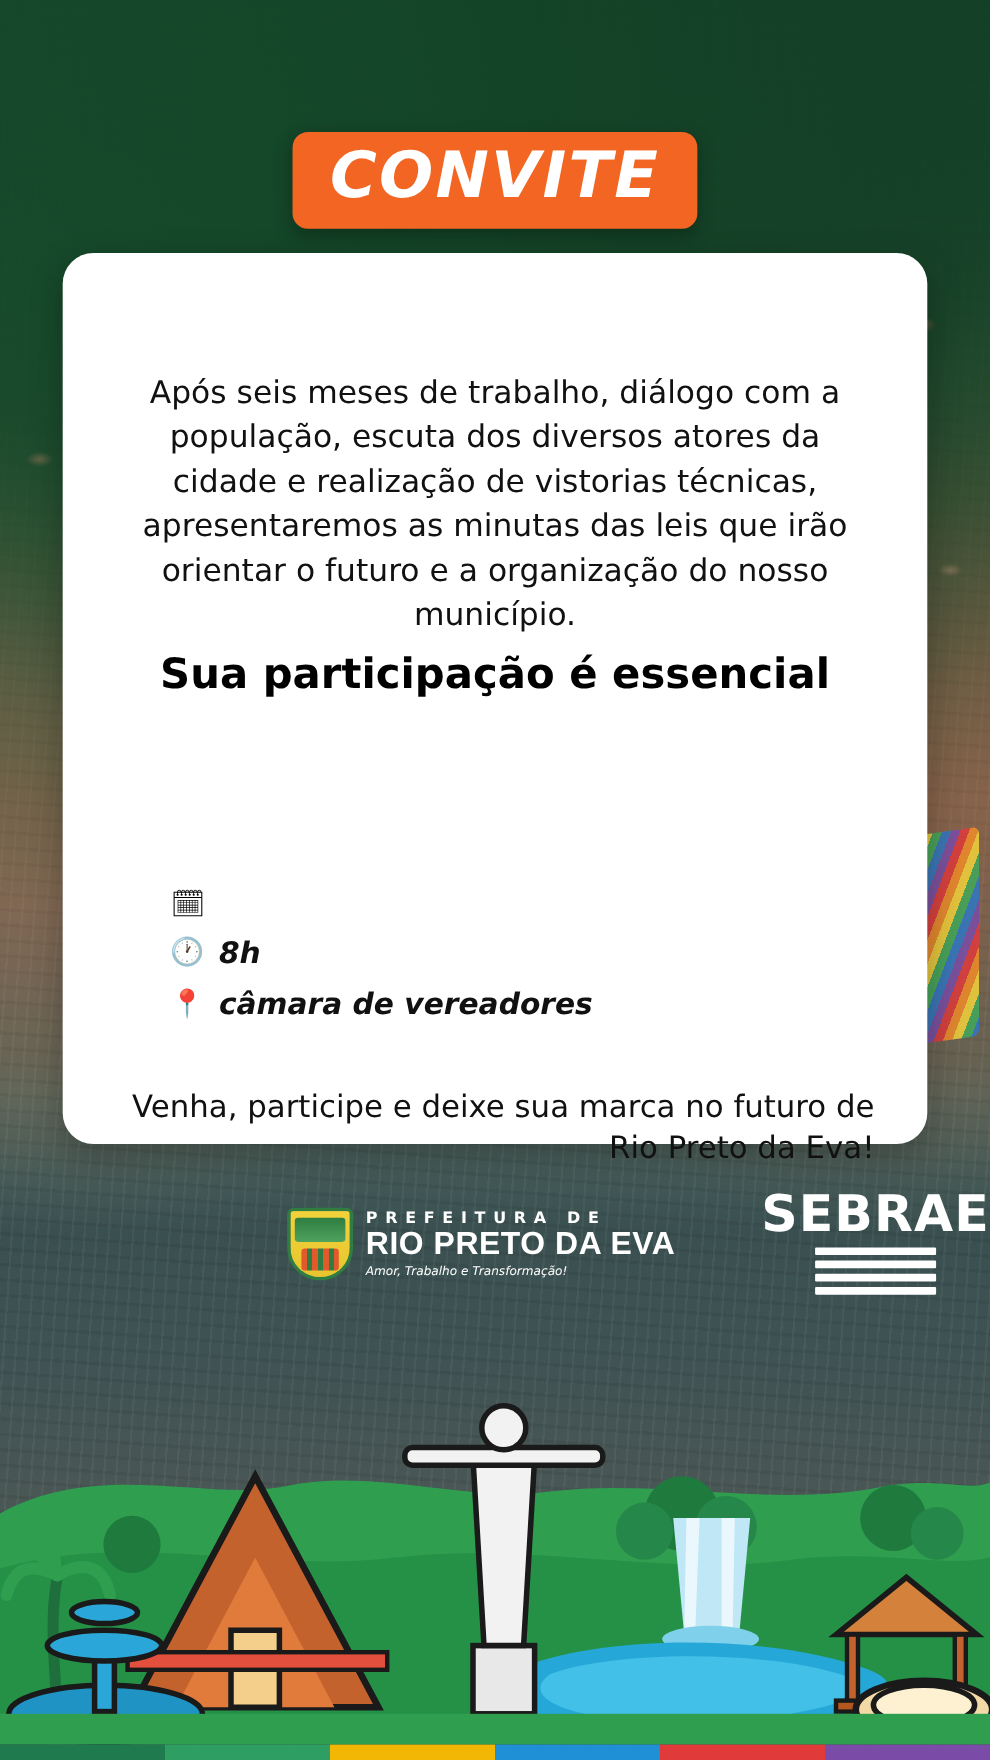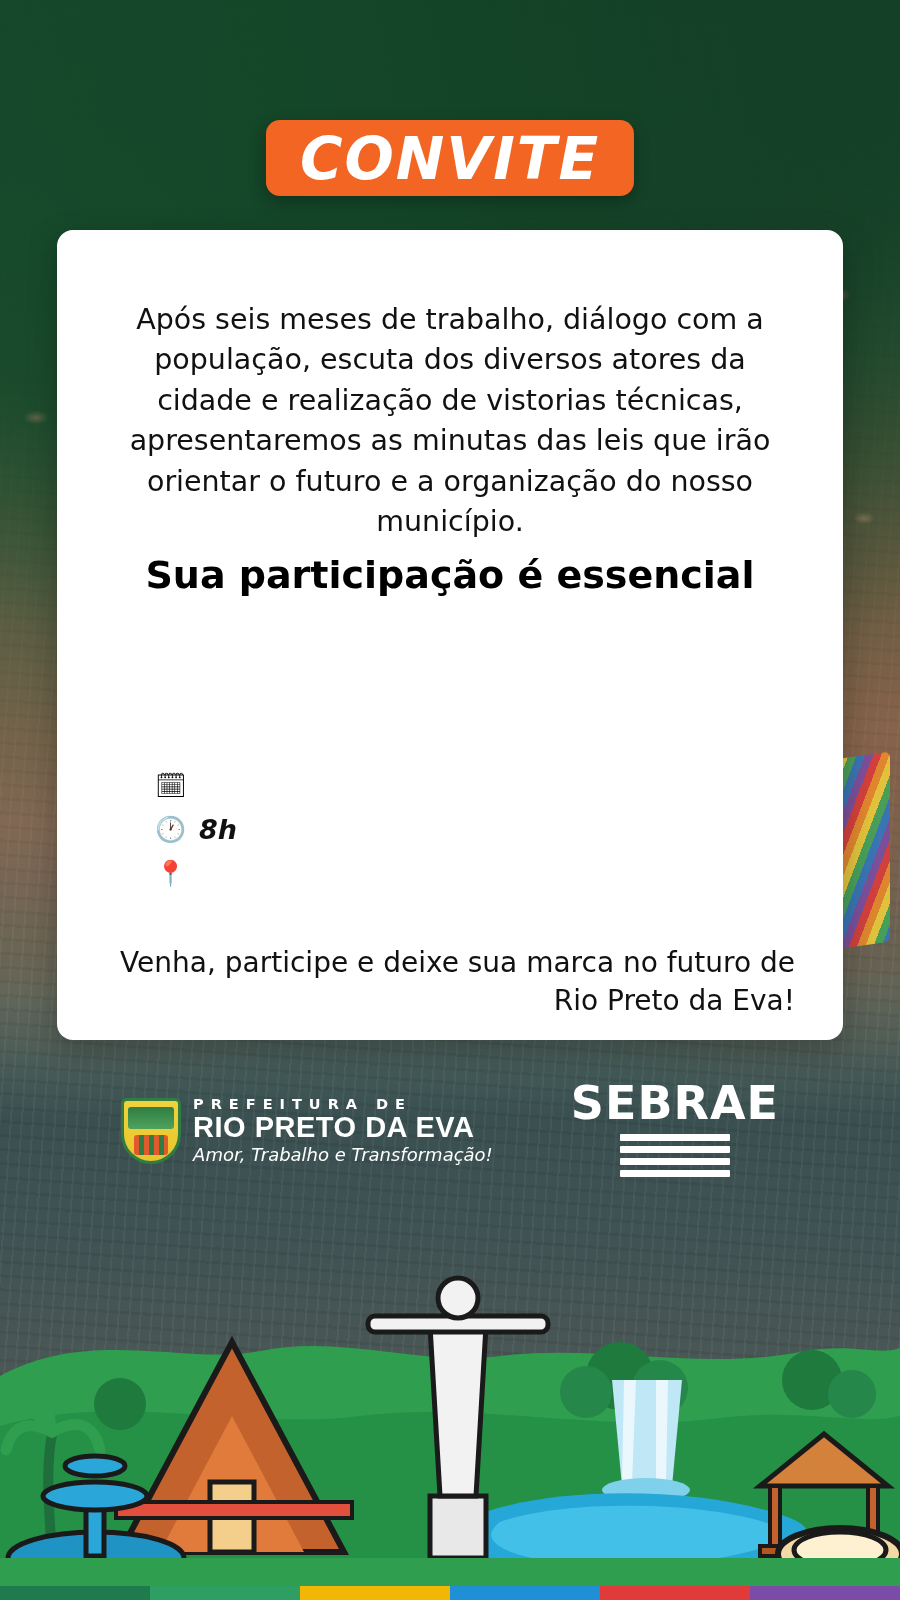--- a/index.html
+++ b/index.html
@@ -66,21 +66,21 @@
   }
 
   
   .convite {
     position: absolute;
     top: 120px;
     left: 50%;
     transform: translateX(-50%);
     background: #f26522;
     border-radius: 14px;
-    padding: 10px 34px 8px 34px;
+    padding: 10px 34px 20px 34px;
     box-shadow: 0 6px 16px rgba(0,0,0,.28);
   }
   .convite span {
     display:block;
     color:#fff;
     font-weight: 800;
     font-style: italic;
     font-size: 58px;
     letter-spacing: 2px;
     line-height: 1;
@@ -88,23 +88,23 @@
   }
 
   
   .card {
     position: absolute;
     left: 57px;
     top: 230px;
     width: 786px;
     height: 810px;
     background: #ffffff;
-    border-radius: 16px;
+    border-radius: 28px;
     box-shadow: 0 10px 30px rgba(0,0,0,.25);
-    padding: 70px 48px 40px 48px;
+    padding: 107px 48px 40px 48px;
   }
 
   .intro {
     text-align: center;
     font-size: 28.5px;
     line-height: 1.42;
     color: #111;
     font-weight: 500;
     font-family: "DejaVu Sans", sans-serif;
   }
@@ -144,21 +144,21 @@
     font-family: "DejaVu Sans", sans-serif;
   }
 
   
   .logos {
     position: absolute;
     top: 1080px;
     left: 0;
     width: 100%;
     display: flex;
-    justify-content: center;
+    justify-content: flex-end;
     align-items: center;
     gap: 78px;
   }
   .logo-pref { display:flex; align-items:center; gap:12px; }
   .crest {
     width: 60px; height: 66px;
     border-radius: 6px 6px 30px 30px;
     background: linear-gradient(#f2d23a, #e7c52f);
     border: 3px solid #2f7d42;
     position: relative;
@@ -179,21 +179,21 @@
   .pref-text { color:#fff; line-height:1.05; }
   .pref-top {
     font-size: 14.5px; letter-spacing: 7px; font-weight: 700;
     font-family: "DejaVu Sans", sans-serif;
   }
   .pref-main {
     font-size: 29px; font-weight: 800; letter-spacing: .5px;
     font-family: Liberation Sans, sans-serif;
   }
   .pref-sub {
-    font-size: 18px; font-style: italic; margin-top: 3px;
+    font-size: 11px; font-style: italic; margin-top: 3px;
     font-family: "DejaVu Sans", sans-serif;
   }
   .logo-sebrae { display:flex; flex-direction:column; align-items:center; }
   .sebrae-word {
     color:#fff; font-size: 46px; font-weight: 800; letter-spacing: 1px;
     font-family: "DejaVu Sans", sans-serif; line-height:1;
   }
   .sebrae-bars { margin-top:8px; width: 110px; }
   .sebrae-bars i { display:block; height:7px; background:#fff; margin-bottom:5px; border-radius:1px;}
   .sebrae-bars i:nth-child(1){ width:100%; }
@@ -231,20 +231,21 @@
     <div class="details">
       <div class="detail-row">
         <span class="detail-icon">🗓</span>
       </div>
       <div class="detail-row">
         <span class="detail-icon">🕐</span>
         <span class="detail-text">8h</span>
       </div>
       <div class="detail-row">
         <span class="detail-icon">📍</span>
+        <span class="detail-text">câmara de vereadores</span>
       </div>
     </div>
 
     <div class="outro">
       <div>Venha, participe e deixe sua marca no futuro de</div>
       <div>Rio Preto da Eva!</div>
     </div>
   </div>
 
   <div class="logos">

